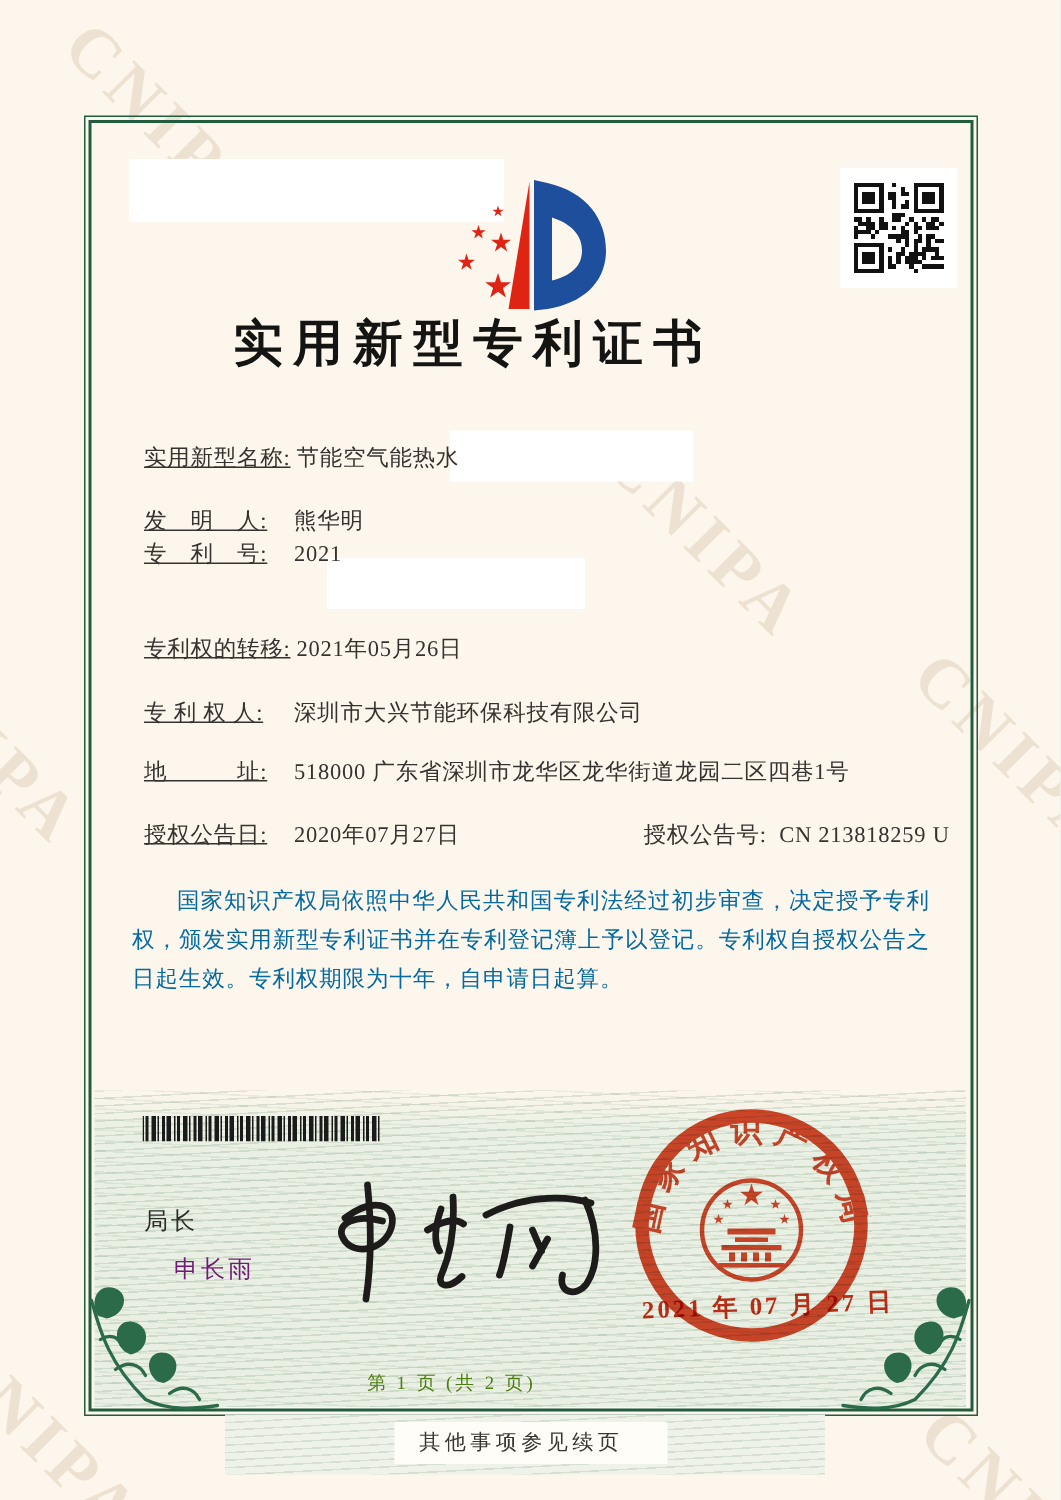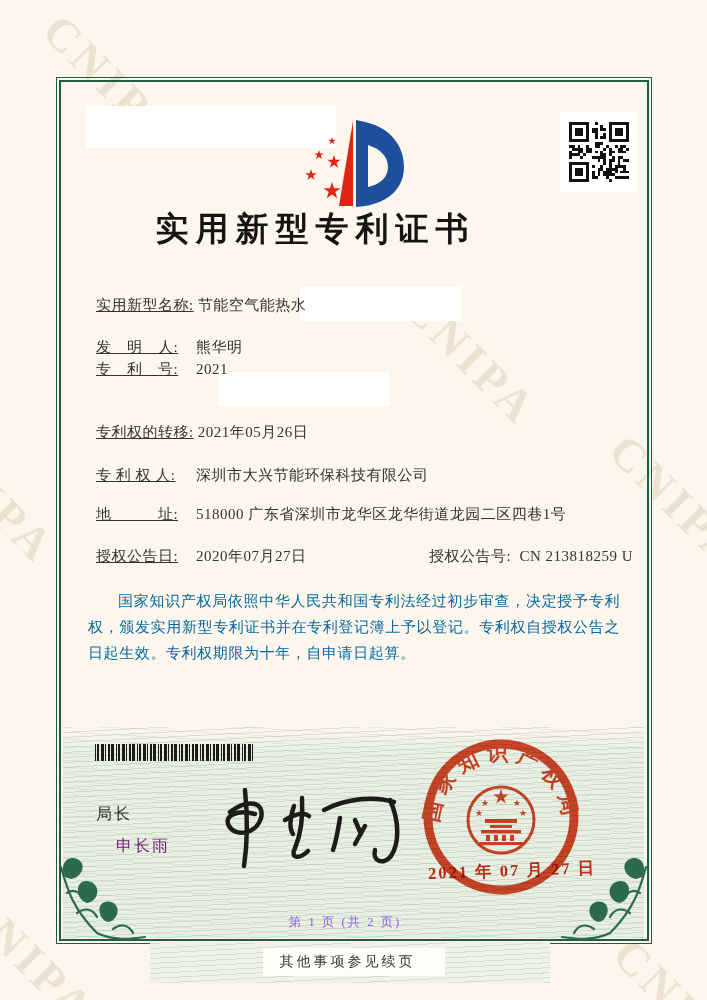--- a/index.html
+++ b/index.html
@@ -40,21 +40,21 @@
   .barcode{position:absolute;left:95px;top:744px;width:160px;height:17px;}
   .role{position:absolute;left:96px;top:804px;font-family:"Liberation Sans","DejaVu Sans",sans-serif;
         font-size:16px;color:#2c2c2a;letter-spacing:2px;}
   .name{position:absolute;left:96px;top:836px;font-family:"Liberation Sans","DejaVu Sans",sans-serif;
         font-size:16px;color:#701a75;letter-spacing:2px;margin-left:20px;}
   .sig{position:absolute;left:195px;top:768px;}
   .sealwrap{position:absolute;left:415px;top:735px;mix-blend-mode:multiply;}
   .sealdate{position:absolute;left:428px;top:860px;color:#cf3017;font-size:16.5px;letter-spacing:2px;
             transform:rotate(-2deg);mix-blend-mode:multiply;white-space:nowrap;font-weight:bold;}
   .pageno{position:absolute;left:0;top:914px;width:602px;text-align:center;font-size:12.5px;
-          color:#8b5cf6;letter-spacing:2px;padding-left:44px;}
+          color:#4d7c0f;letter-spacing:2px;}
   .notebox{position:absolute;left:263px;top:948px;width:182px;height:28px;background:#fffdf8;}
   .note{position:absolute;left:0;top:953px;width:695px;text-align:center;font-size:14px;
         color:#37352f;letter-spacing:3px;}
   .flourish{position:absolute;width:92px;height:92px;}
   .fl-bl{left:57px;top:849px;}
   .fl-br{left:558px;top:849px;transform:scaleX(-1);}
   .qrbox{position:absolute;left:560px;top:112px;width:78px;height:80px;background:#ffffff;}
   .logo{position:absolute;left:295px;top:112px;}
 </style>
 </head>

